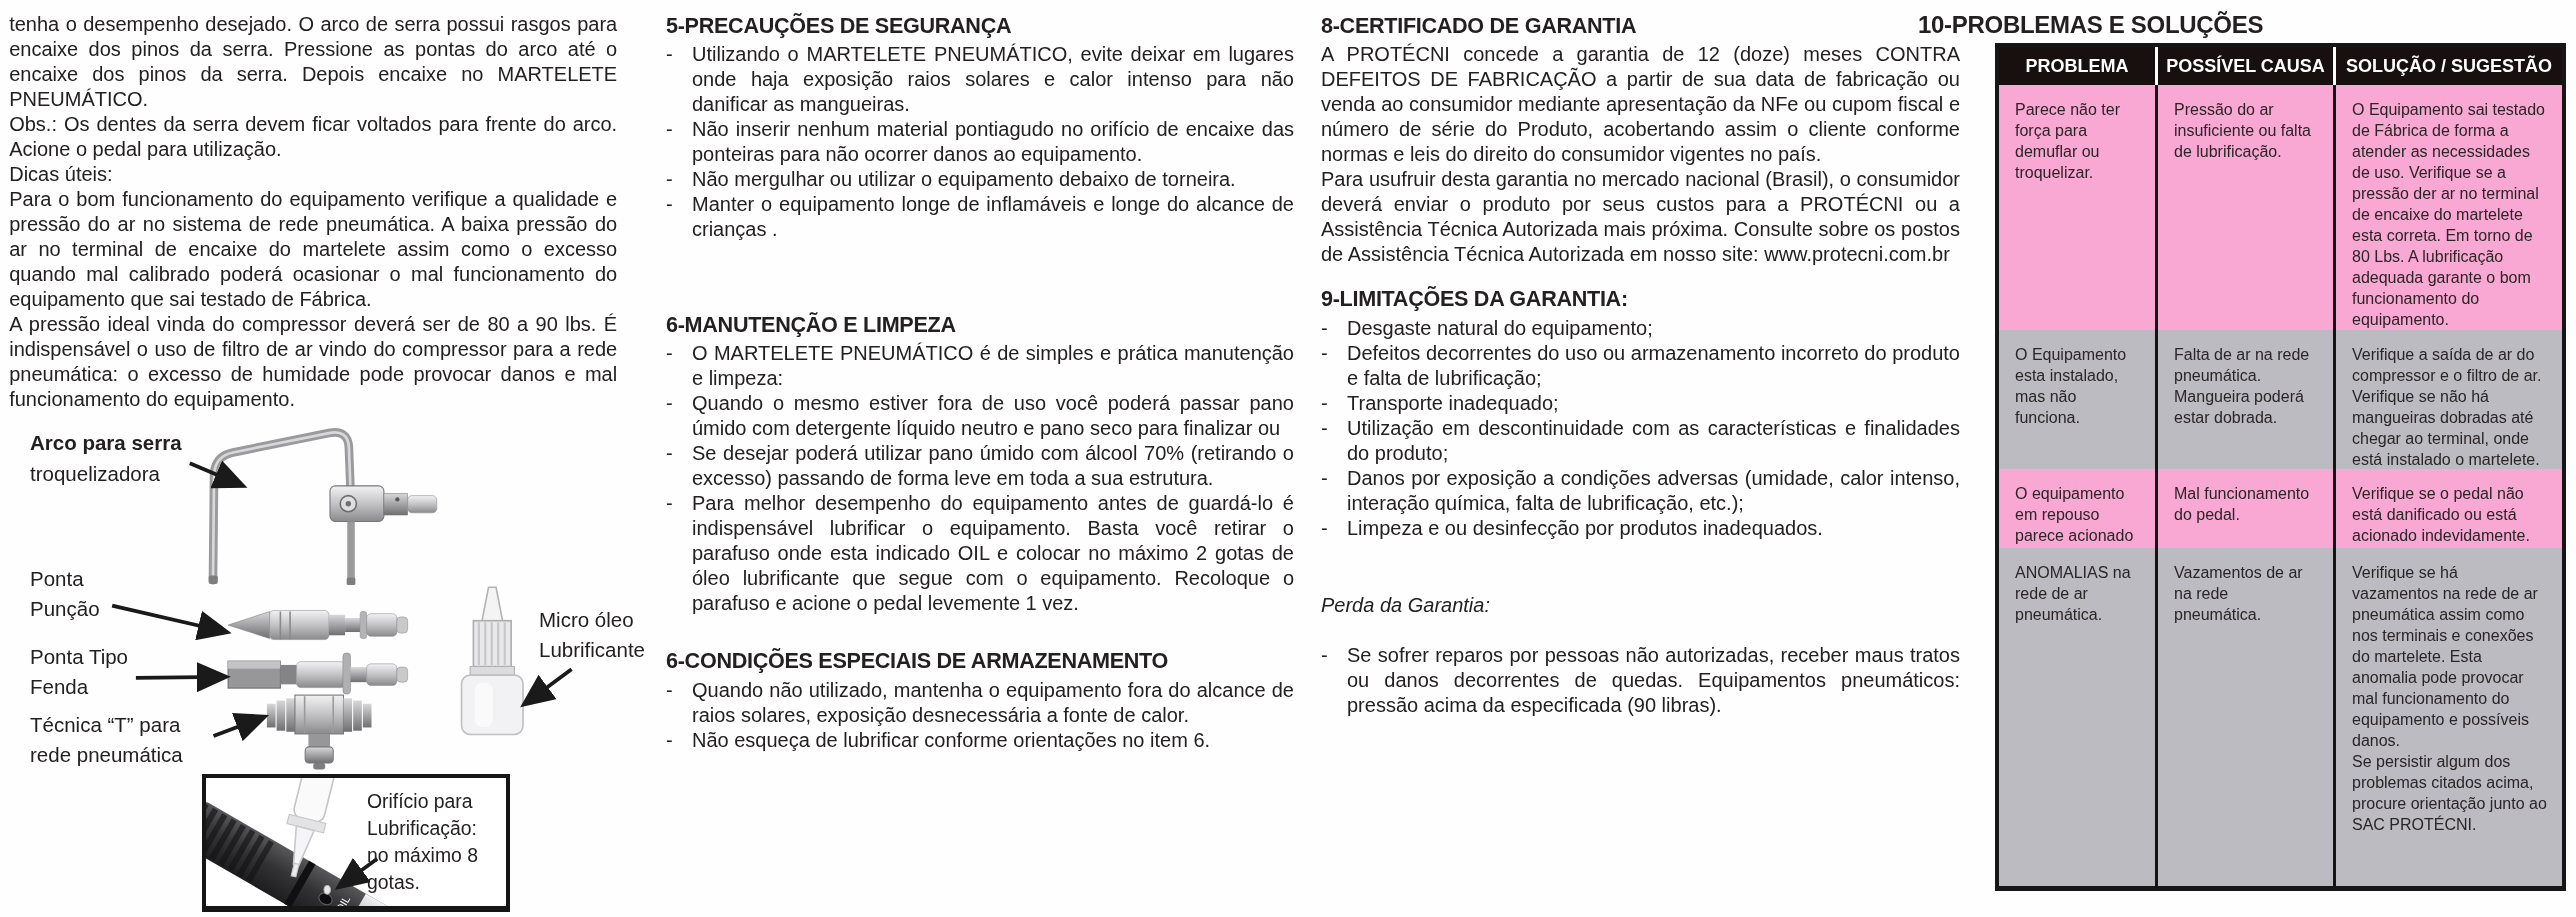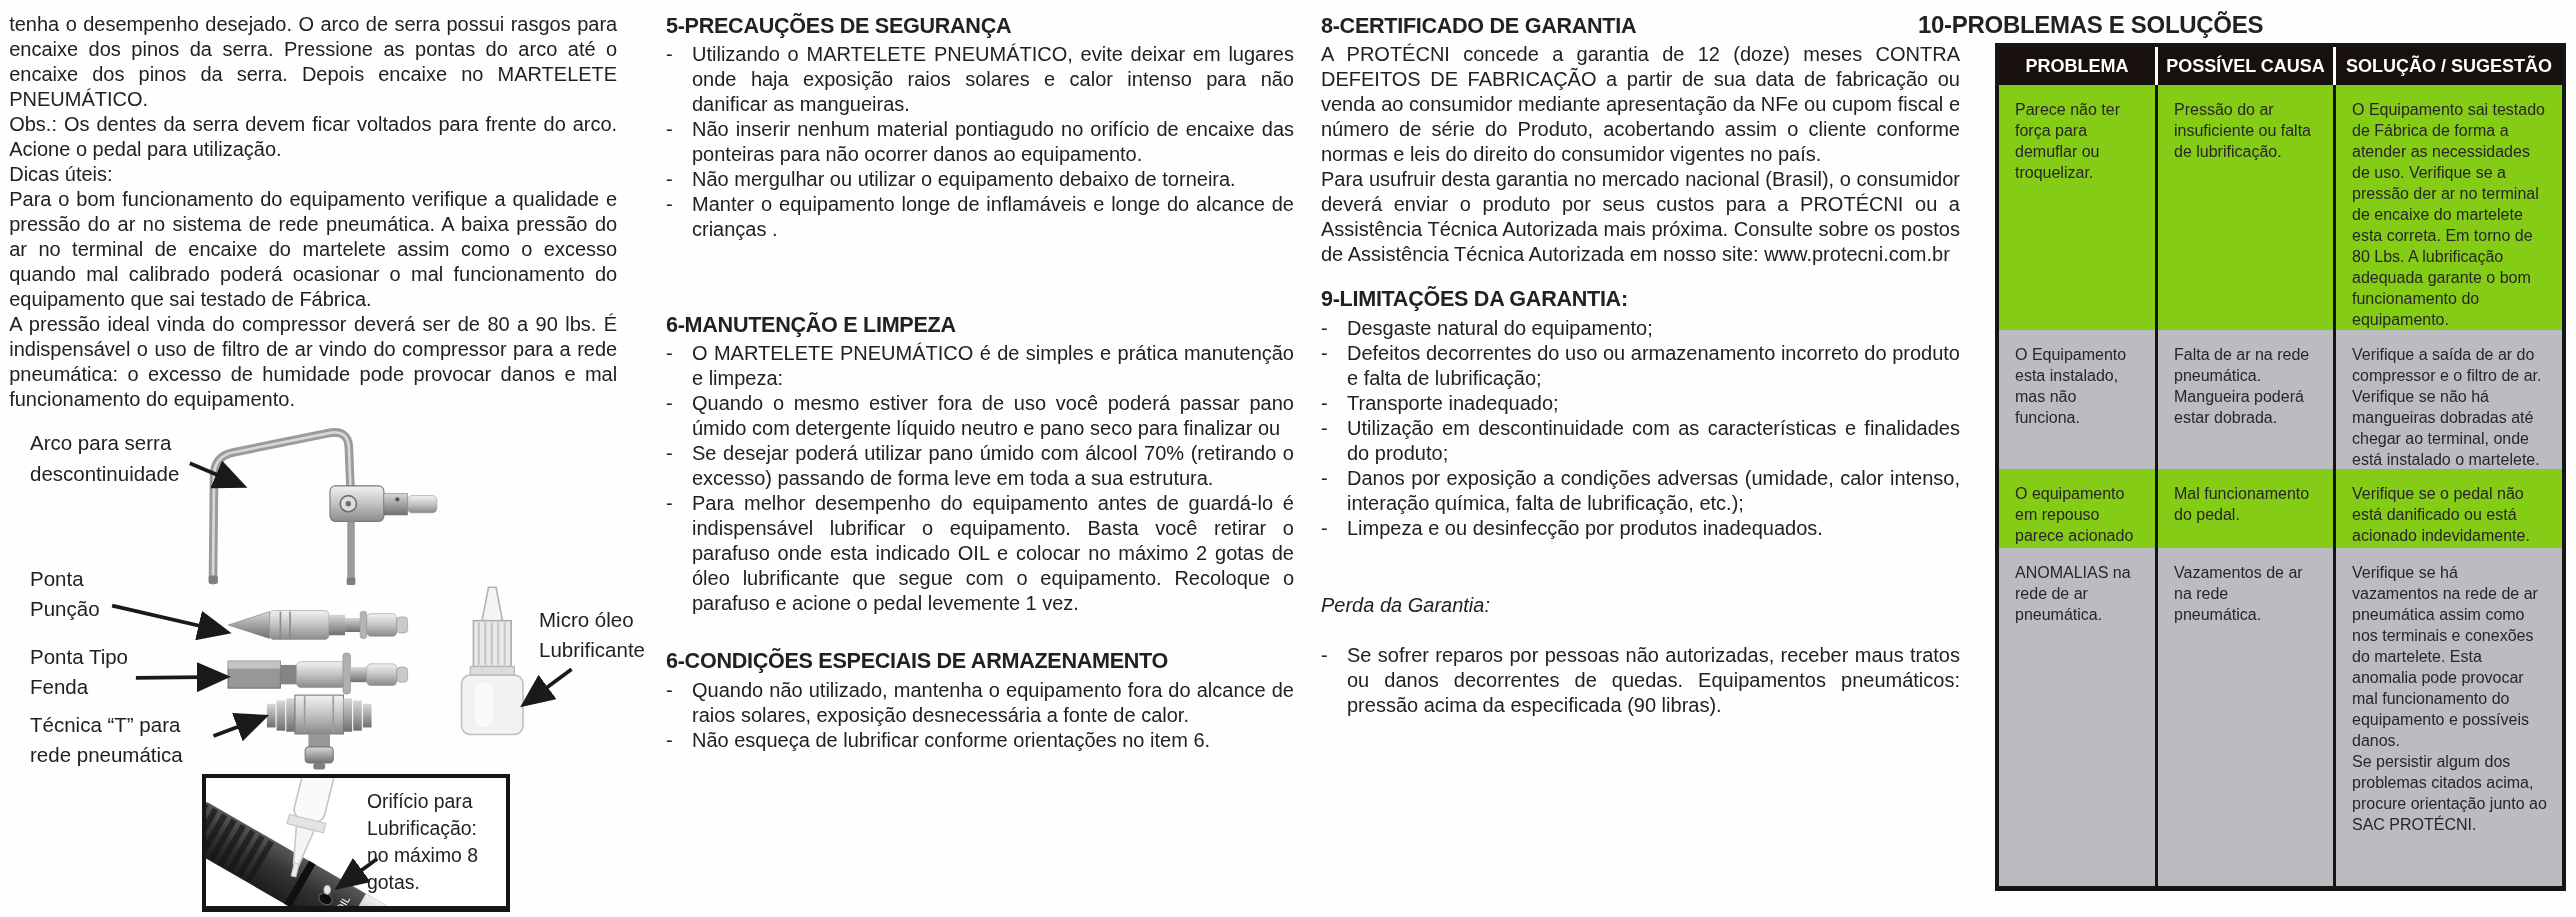--- a/index.html
+++ b/index.html
@@ -24,40 +24,40 @@
   #tbl{position:absolute;left:1995px;top:43px;width:571px;height:848px;box-sizing:border-box;
        border:4.3px solid #161616;border-bottom-width:7.5px;background:#e8e7ec;}
   .trow{display:grid;grid-template-columns:156px 178px 1fr;width:100%;box-sizing:border-box;}
   .trow.header{background:#17100f;color:#ffffff;height:38px;}
   .trow.header .cell{display:flex;align-items:center;justify-content:center;
        font-size:18px;font-weight:bold;letter-spacing:0;padding:0 3.2px;text-align:center;}
   .trow.header .cell.c2,.trow.header .cell.c3{border-left:3.2px solid #ffffff;}
   .trow .cell{box-sizing:border-box;overflow:hidden;}
   .trow.data .cell{font-size:16px;line-height:21px;padding:14px 14px 0 16px;color:#2a2526;}
   .trow.data .cell.c2,.trow.data .cell.c3{border-left:3.8px solid #141414;}
-  .row-light{background:#84cc16;}
+  .row-light{background:#f9a8d4;}
   .row-dark{background:#bcbbc1;}
   .pre{white-space:pre-line;}
   #r1{height:245px;} #r2{height:139px;} #r3{height:79px;} #r4{height:338px;}
 </style>
 </head>
 <body>
 
 <div id="page">
 
   <div class="col body-text" style="left:9.2px;width:608px;">
     <p class="indent">tenha o desempenho desejado. O arco de serra possui rasgos para encaixe dos pinos da serra. Pressione as pontas do arco até o encaixe dos pinos da serra. Depois encaixe no MARTELETE PNEUMÁTICO.</p>
     <p>Obs.: Os dentes da serra devem ficar voltados para frente do arco. Acione o pedal para utilização.</p>
     <p>Dicas úteis:</p>
     <p>Para o bom funcionamento do equipamento verifique a qualidade e pressão do ar no sistema de rede pneumática. A baixa pressão do ar no terminal de encaixe do martelete assim como o excesso quando mal calibrado poderá ocasionar o mal funcionamento do equipamento que sai testado de Fábrica.</p>
     <p>A pressão ideal vinda do compressor deverá ser de 80 a 90 lbs. É indispensável o uso de filtro de ar vindo do compressor para a rede pneumática: o excesso de humidade pode provocar danos e mal funcionamento do equipamento.</p>
   </div>
 
-  <div class="dlabel" style="left:30px;top:431px;">Arco para serra</div>
-  <div class="dlabel" style="left:30px;top:462px;">descontinuidade</div>
+  <div class="dlabel" style="left:30px;top:431px;font-weight:bold;">Arco para serra</div>
+  <div class="dlabel" style="left:30px;top:462px;">troquelizadora</div>
   <div class="dlabel" style="left:30px;top:567px;">Ponta</div>
   <div class="dlabel" style="left:30px;top:597px;">Punção</div>
   <div class="dlabel" style="left:30px;top:645px;">Ponta Tipo</div>
   <div class="dlabel" style="left:30px;top:675px;">Fenda</div>
   <div class="dlabel" style="left:30px;top:713px;">Técnica “T” para</div>
   <div class="dlabel" style="left:30px;top:743px;">rede pneumática</div>
   <div class="dlabel" style="left:539px;top:608px;">Micro óleo</div>
   <div class="dlabel" style="left:539px;top:638px;">Lubrificante</div>
 
   <svg id="diagram-svg" width="674" height="497" viewBox="0 780 1250 921">

